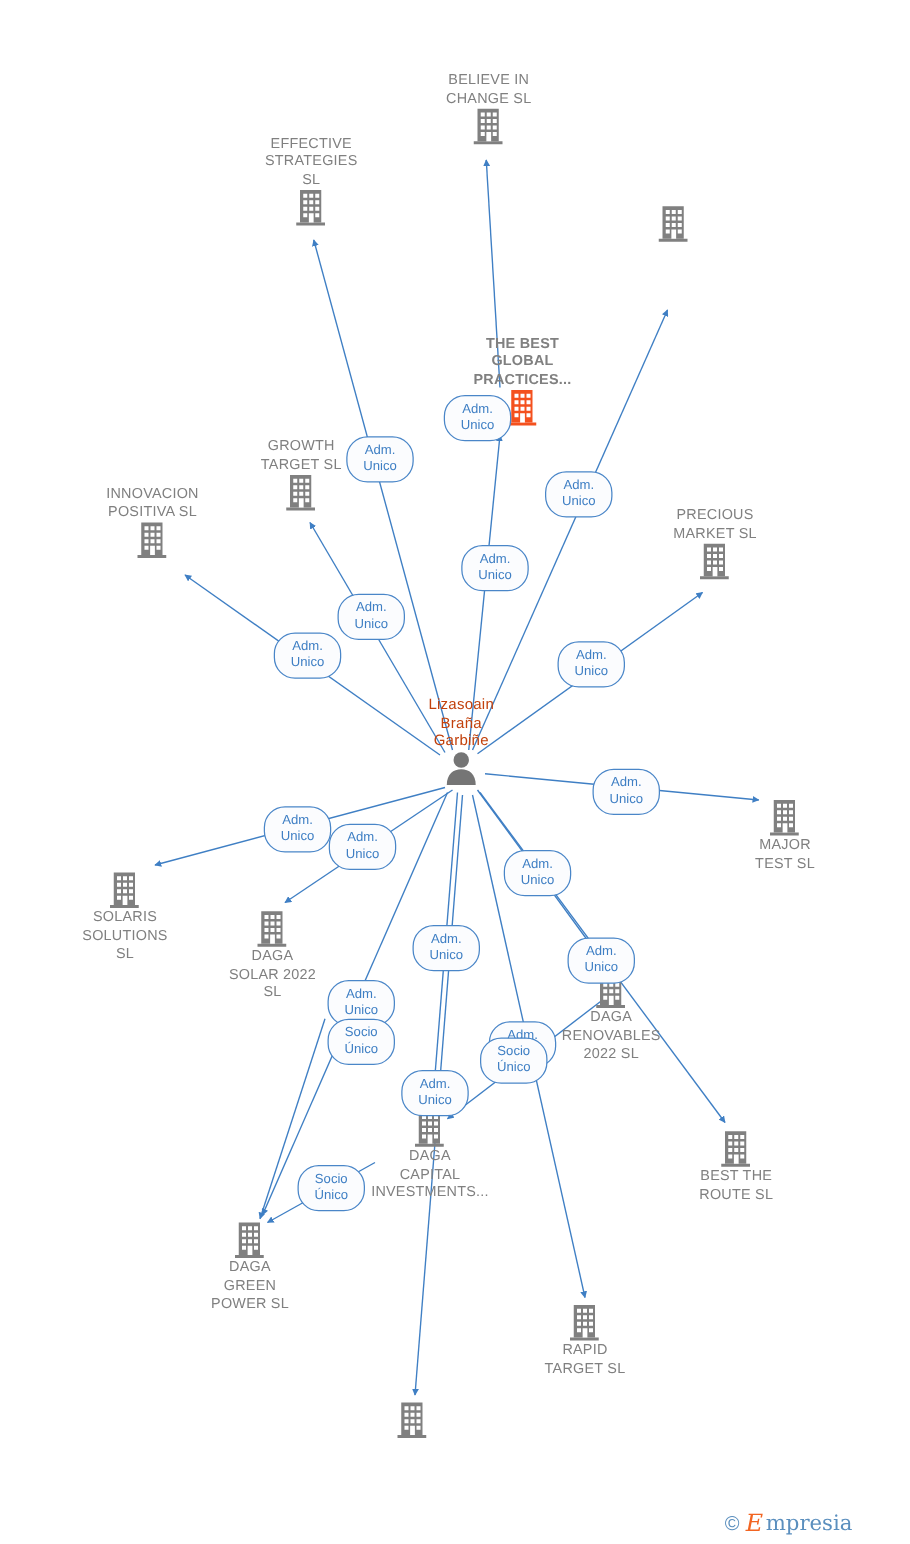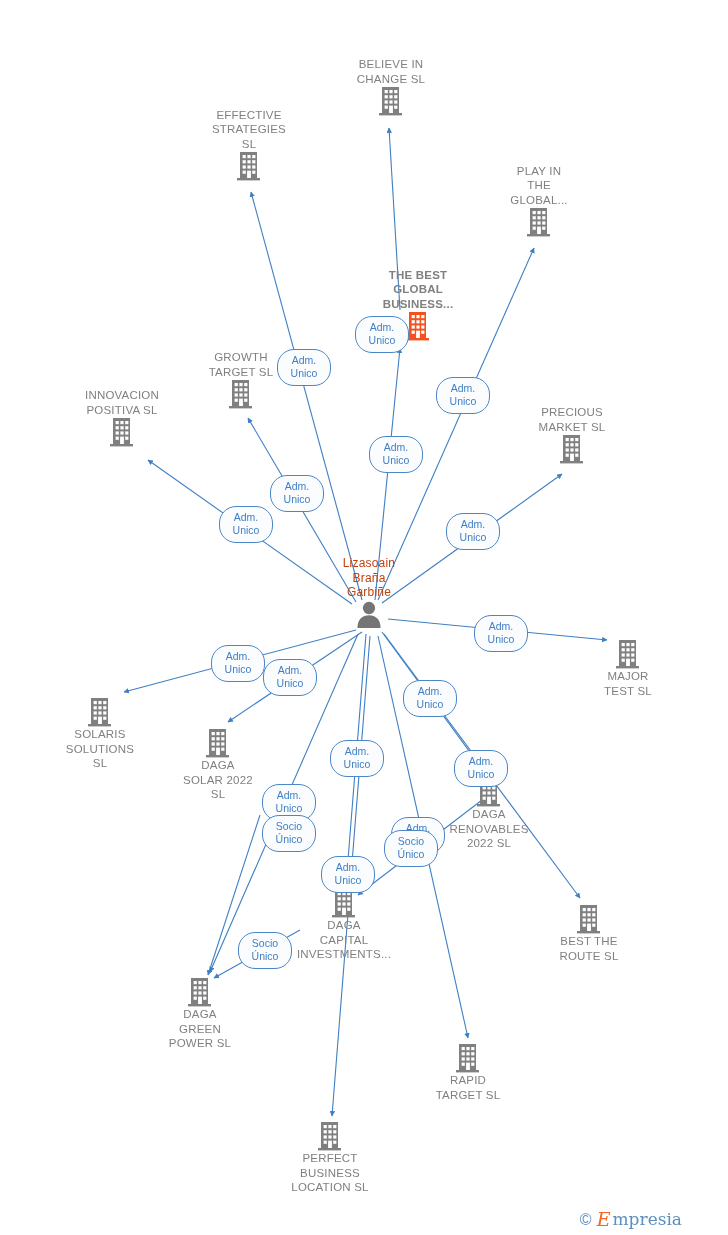--- a/index.html
+++ b/index.html
@@ -167,44 +167,41 @@
             <rect x="16.2" y="9.2" width="3.2" height="3.2" fill="#fff"></rect>
             <rect x="6.6" y="14.4" width="3.2" height="3.2" fill="#fff"></rect>
             <rect x="11.4" y="14.4" width="3.2" height="3.2" fill="#fff"></rect>
             <rect x="16.2" y="14.4" width="3.2" height="3.2" fill="#fff"></rect>
             <rect x="6.6" y="19.6" width="3.2" height="3.2" fill="#fff"></rect>
             <rect x="16.2" y="19.6" width="3.2" height="3.2" fill="#fff"></rect>
             <rect x="11.1" y="19.6" width="3.8" height="7.4" fill="#fff"></rect>
           </svg></span>
       </div>
       <div class="node company" style="left: 539px; top: 163.5px;">
-        <div class="node-label">PLAY IN
-THE
-GLOBAL...</div>
         <span class="node-icon"><svg width="26" height="30" viewBox="0 0 26 30" xmlns="http://www.w3.org/2000/svg">
             <rect x="4" y="1" width="17" height="26" fill="#808080"></rect>
             <rect x="1" y="27" width="23" height="2.4" fill="#808080"></rect>
             <rect x="6.6" y="4" width="3.2" height="3.2" fill="#fff"></rect>
             <rect x="11.4" y="4" width="3.2" height="3.2" fill="#fff"></rect>
             <rect x="16.2" y="4" width="3.2" height="3.2" fill="#fff"></rect>
             <rect x="6.6" y="9.2" width="3.2" height="3.2" fill="#fff"></rect>
             <rect x="11.4" y="9.2" width="3.2" height="3.2" fill="#fff"></rect>
             <rect x="16.2" y="9.2" width="3.2" height="3.2" fill="#fff"></rect>
             <rect x="6.6" y="14.4" width="3.2" height="3.2" fill="#fff"></rect>
             <rect x="11.4" y="14.4" width="3.2" height="3.2" fill="#fff"></rect>
             <rect x="16.2" y="14.4" width="3.2" height="3.2" fill="#fff"></rect>
             <rect x="6.6" y="19.6" width="3.2" height="3.2" fill="#fff"></rect>
             <rect x="16.2" y="19.6" width="3.2" height="3.2" fill="#fff"></rect>
             <rect x="11.1" y="19.6" width="3.8" height="7.4" fill="#fff"></rect>
           </svg></span>
       </div>
       <div class="node company" style="left: 418px; top: 267.5px;">
         <div class="node-label bold">THE BEST
 GLOBAL
-BUSINESS...</div>
+PRACTICES...</div>
         <span class="node-icon"><svg width="26" height="30" viewBox="0 0 26 30" xmlns="http://www.w3.org/2000/svg">
             <rect x="4" y="1" width="17" height="26" fill="#f4511e"></rect>
             <rect x="1" y="27" width="23" height="2.4" fill="#f4511e"></rect>
             <rect x="6.6" y="4" width="3.2" height="3.2" fill="#fff"></rect>
             <rect x="11.4" y="4" width="3.2" height="3.2" fill="#fff"></rect>
             <rect x="16.2" y="4" width="3.2" height="3.2" fill="#fff"></rect>
             <rect x="6.6" y="9.2" width="3.2" height="3.2" fill="#fff"></rect>
             <rect x="11.4" y="9.2" width="3.2" height="3.2" fill="#fff"></rect>
             <rect x="16.2" y="9.2" width="3.2" height="3.2" fill="#fff"></rect>
             <rect x="6.6" y="14.4" width="3.2" height="3.2" fill="#fff"></rect>
@@ -459,23 +456,20 @@
             <rect x="6.6" y="9.2" width="3.2" height="3.2" fill="#fff"></rect>
             <rect x="11.4" y="9.2" width="3.2" height="3.2" fill="#fff"></rect>
             <rect x="16.2" y="9.2" width="3.2" height="3.2" fill="#fff"></rect>
             <rect x="6.6" y="14.4" width="3.2" height="3.2" fill="#fff"></rect>
             <rect x="11.4" y="14.4" width="3.2" height="3.2" fill="#fff"></rect>
             <rect x="16.2" y="14.4" width="3.2" height="3.2" fill="#fff"></rect>
             <rect x="6.6" y="19.6" width="3.2" height="3.2" fill="#fff"></rect>
             <rect x="16.2" y="19.6" width="3.2" height="3.2" fill="#fff"></rect>
             <rect x="11.1" y="19.6" width="3.8" height="7.4" fill="#fff"></rect>
           </svg></span>
-        <div class="node-label">PERFECT
-BUSINESS
-LOCATION  SL</div>
       </div>
     </div>
   <div id="edge-labels-layer">
       <div class="edge-label" style="left: 381px; top: 332px;">Adm.
 Unico</div>
       <div class="edge-label" style="left: 303px; top: 365px;">Adm.
 Unico</div>
       <div class="edge-label" style="left: 462px; top: 393px;">Adm.
 Unico</div>
       <div class="edge-label" style="left: 395px; top: 452px;">Adm.

